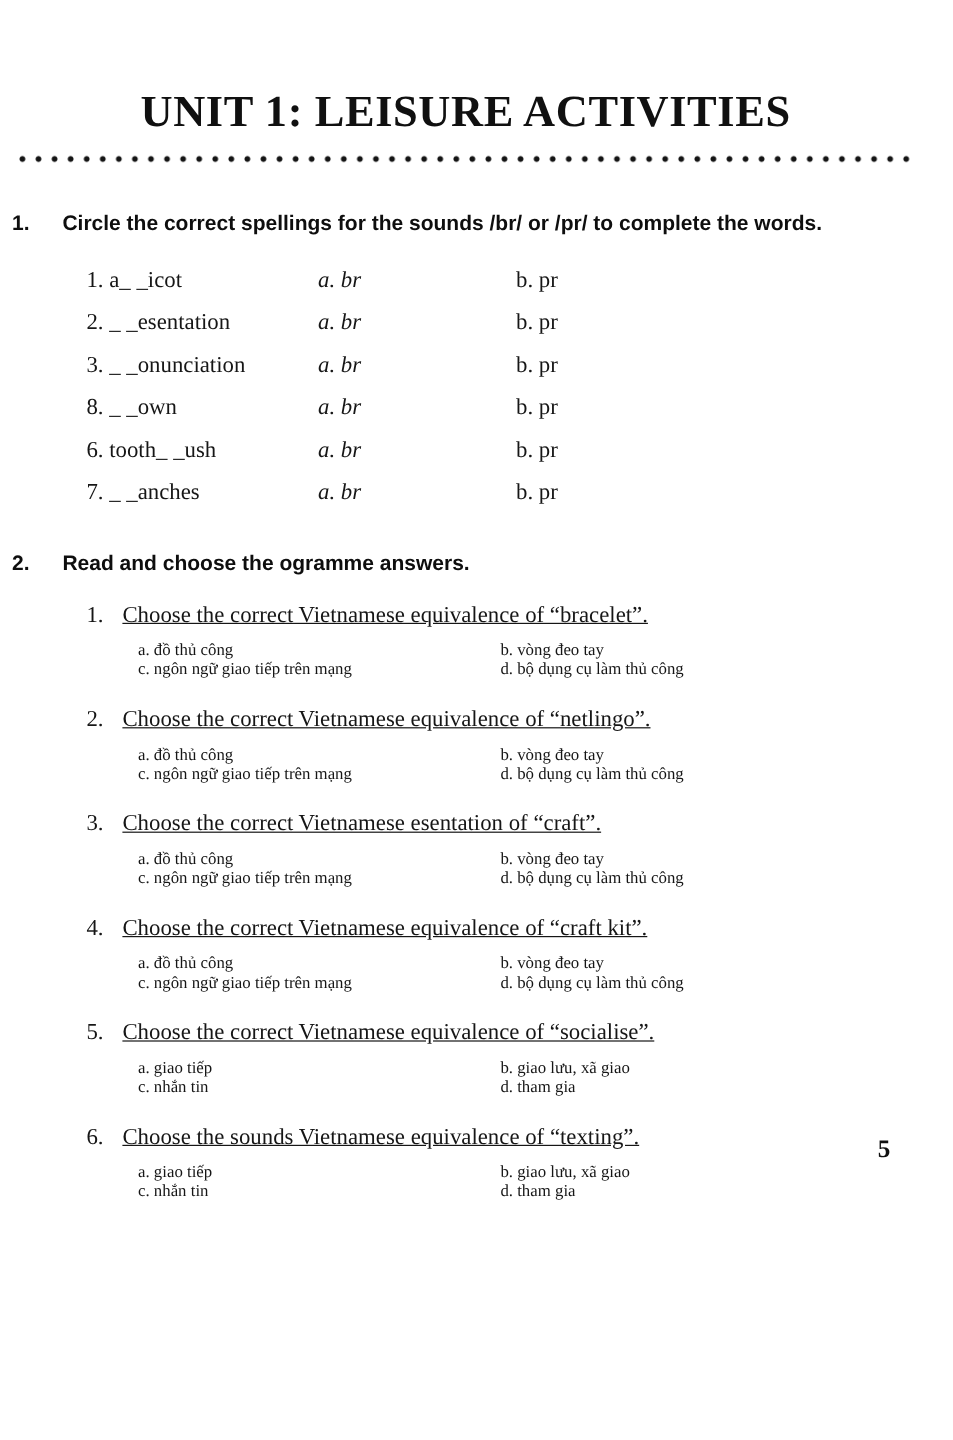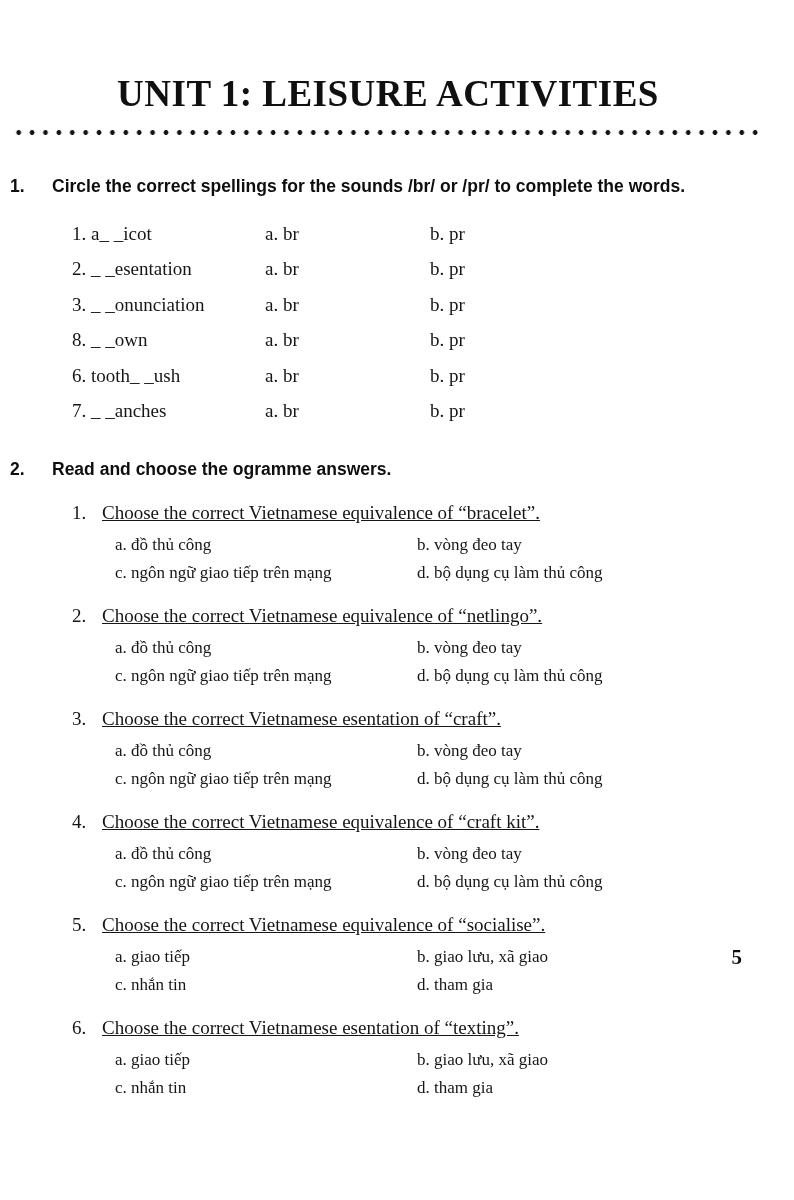--- a/index.html
+++ b/index.html
@@ -51,37 +51,36 @@
     margin:19px 0 0 62px;
     border-collapse:collapse;
     font-size:19px;
   }
   .spelling-table td {
     height:35.5px;
     vertical-align:middle;
     padding:0;
   }
   .spelling-table td.col-word { width:193px; }
-  .spelling-table td.col-a { width:165px; }
+  .spelling-table td.col-a { width:165px;font-style:italic; }
   .spelling-table td.col-b { width:180px; }
 
   .ex2 { margin-top:26px; }
   .question {
     margin:22px 0 0 62px;
     font-size:19px;
   }
   .q-line { display:flex; }
   .q-num { width:30px; flex:0 0 30px; }
   .q-text { flex:1;text-decoration:underline; }
   .opt-grid {
     margin:11px 0 0 43px;
     display:grid;
     grid-template-columns:302px auto;
-    row-gap:8px;
-    font-size:17px;
+    font-size:14px;
   }
   .page-number {
     position:absolute;
     right:52px;
     bottom:18px;
     font-weight:bold;
     font-size:21px;
     color:#101010;
   }
 </style>
@@ -202,21 +201,21 @@
         <span>a. giao tiếp</span>
         <span>b. giao lưu, xã giao</span>
         <span>c. nhắn tin</span>
         <span>d. tham gia</span>
       </div>
     </div>
 
     <div class="question">
       <div class="q-line">
         <span class="q-num">6.</span>
-        <span class="q-text">Choose the correct Vietnamese esentation of “texting”.</span>
+        <span class="q-text">Choose the sounds Vietnamese equivalence of “texting”.</span>
       </div>
       <div class="opt-grid">
         <span>a. giao tiếp</span>
         <span>b. giao lưu, xã giao</span>
         <span>c. nhắn tin</span>
         <span>d. tham gia</span>
       </div>
     </div>
   </section>
 

